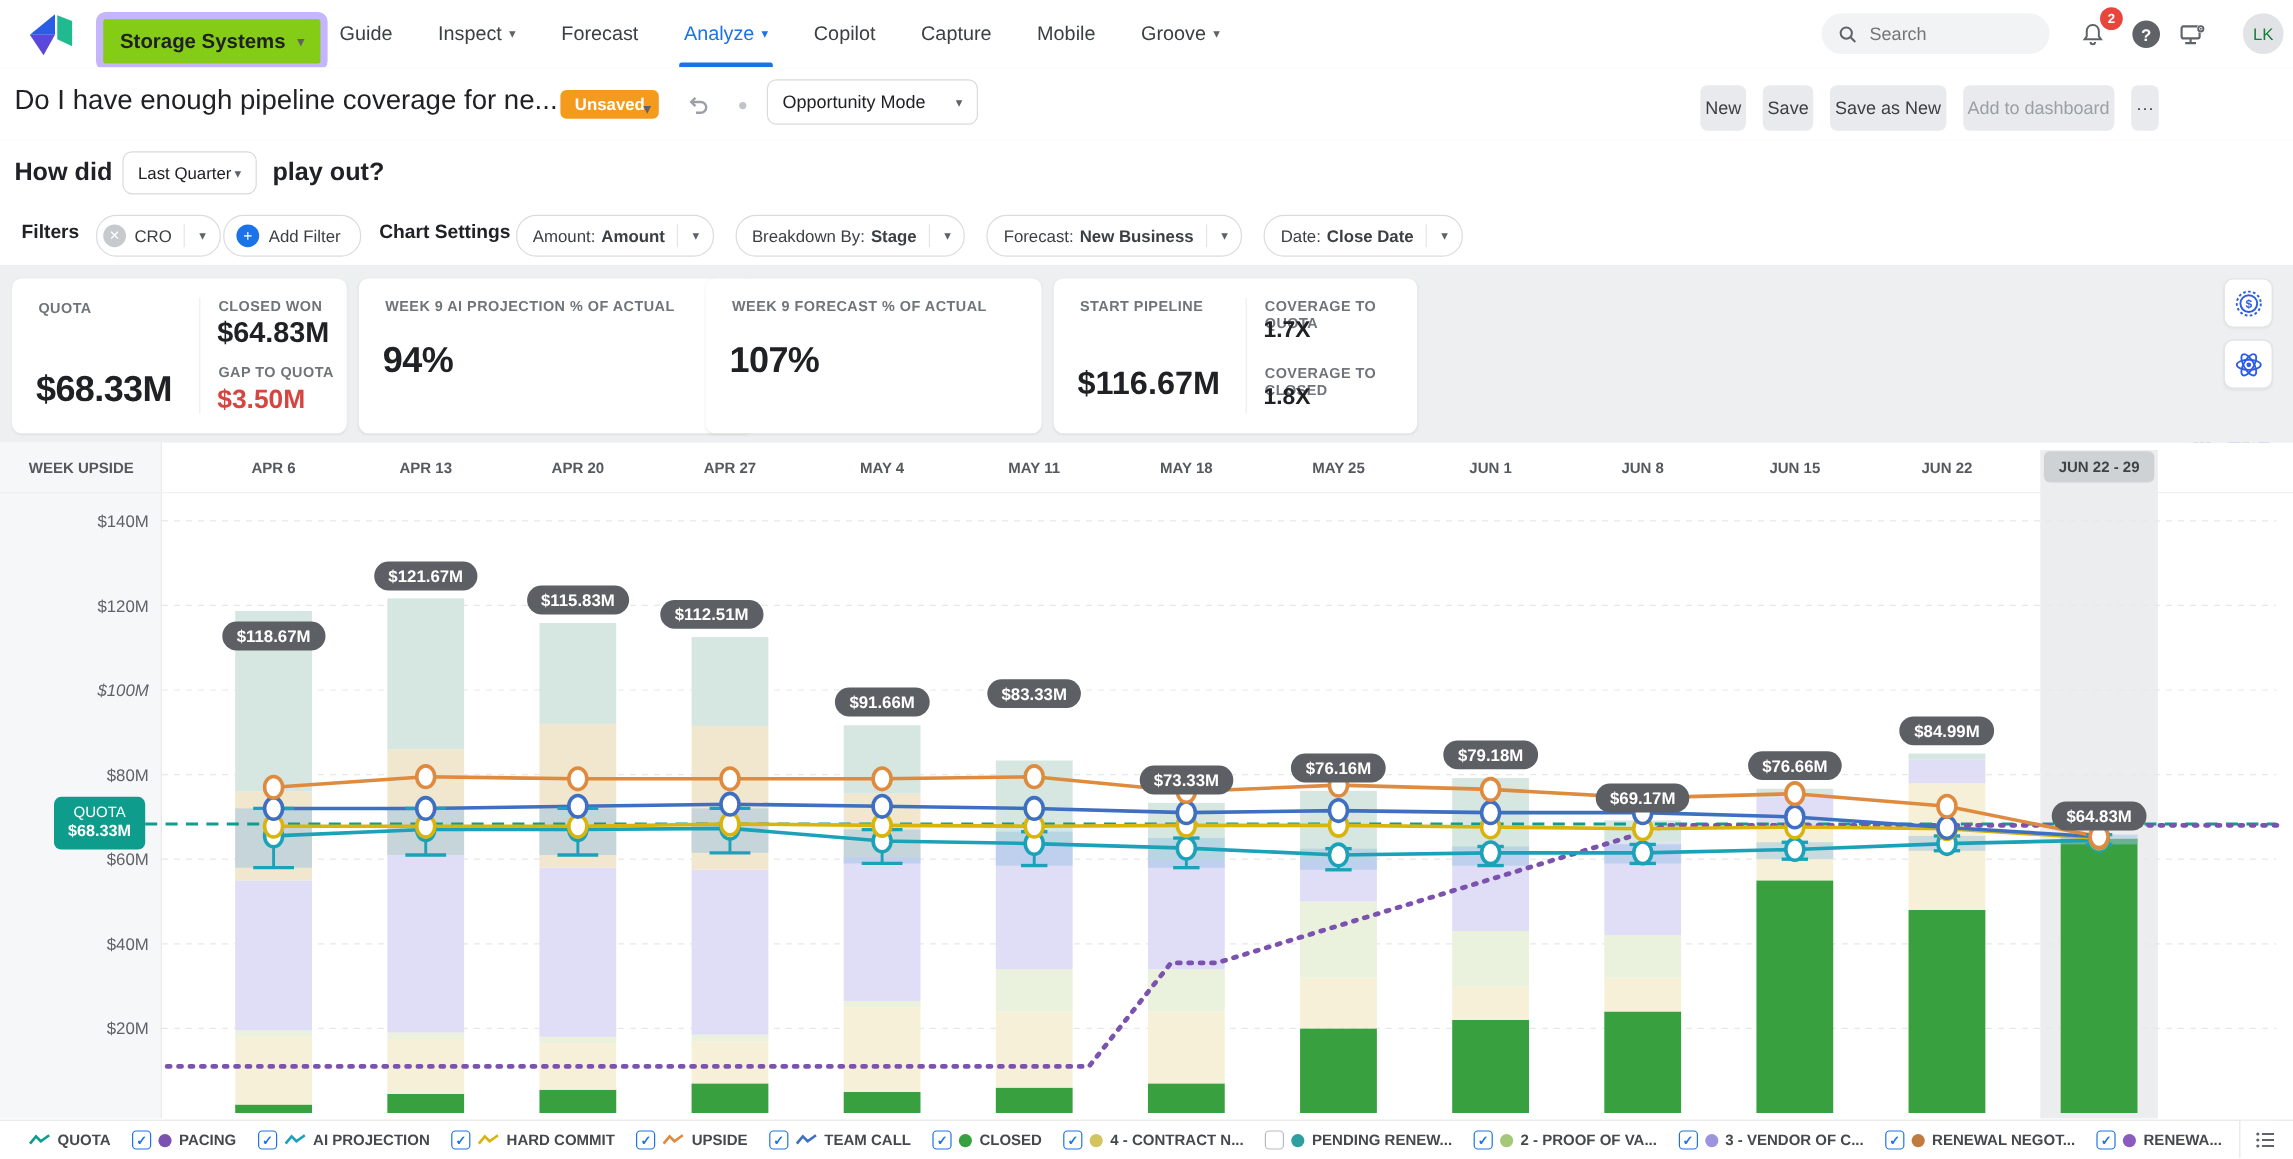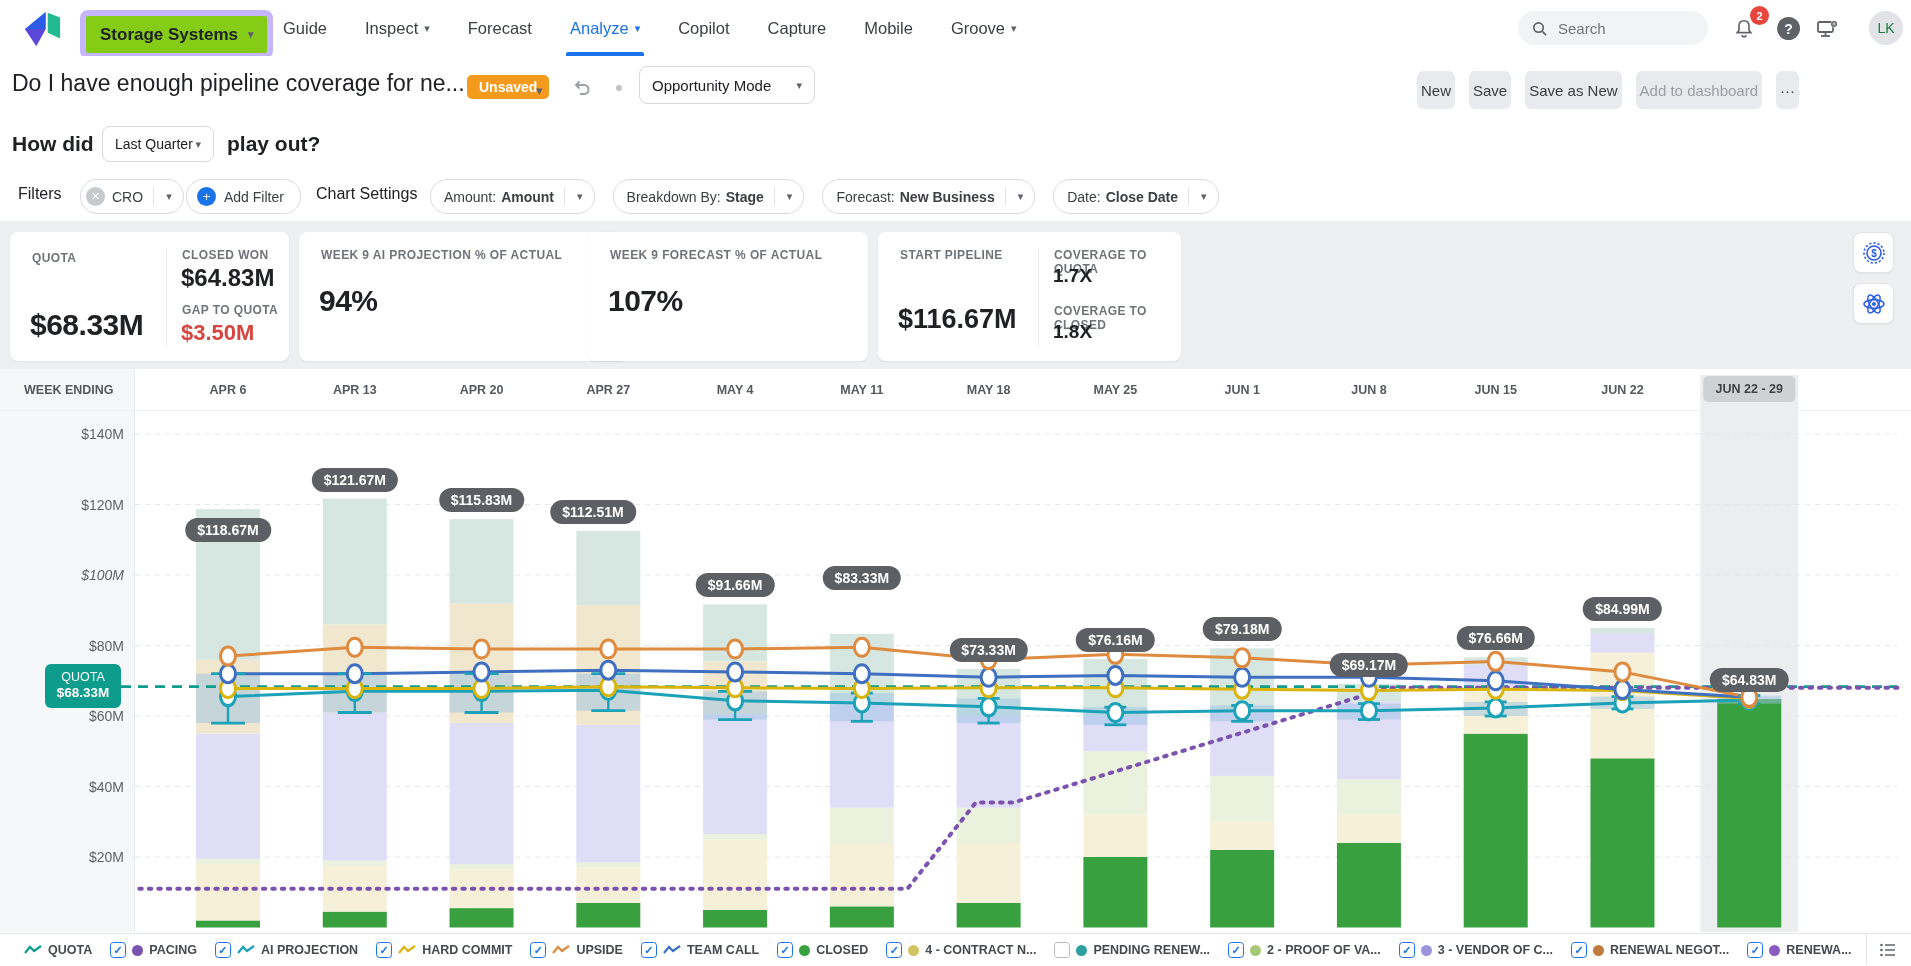--- a/index.html
+++ b/index.html
@@ -33,21 +33,21 @@
   #questionbar{top:116px;height:55px}
   .q-text{font-size:21px;font-weight:700;color:#202124}
   .refresh{position:absolute;left:1652px;top:135px;display:flex;align-items:center;gap:7px;font-size:14px;color:#80868b;white-space:nowrap}
   .refresh a{color:#1a73e8;text-decoration:none;cursor:pointer}
   
   #filterbar{top:171px;height:50px;border-bottom:1px solid #e7e9ec}
   .pill{height:33px;border:1px solid #dadce0;border-radius:17px;background:#fff;display:flex;align-items:center;padding:0 3px 0 13px;font-size:14px;color:#3c4043;cursor:pointer;white-space:nowrap}
   .pill .val{font-weight:700;margin-left:5px}
   .pill .sep{width:1px;height:19px;background:#e3e5e7;margin:0 4px 0 10px}
   .pill .caret{padding:0 8px}
-  .flabel{font-size:16px;font-weight:400;color:#202124}
+  .flabel{font-size:16px;font-weight:700;color:#202124}
   .viewbtn{position:absolute;top:180px;width:34px;height:34px;border-radius:6px;display:flex;align-items:center;justify-content:center;cursor:pointer}
   
   #kpistrip{top:221px;height:148px;background:#edeff0}
   .card{position:absolute;top:11px;height:129px;background:#fff;border-radius:8px;box-shadow:0 1px 2px rgba(60,64,67,.08);box-sizing:border-box}
   .kpi-label{font-size:12px;font-weight:700;letter-spacing:.4px;color:#6f7479;text-transform:uppercase}
   .kpi-big{font-size:30px;font-weight:700;color:#202124;letter-spacing:-.5px}
   .kpi-mid{font-size:24px;font-weight:700;color:#202124}
   .kpi-red{font-size:22px;font-weight:700;color:#d64540}
   .kpi-x{font-size:19px;font-weight:700;color:#202124}
   .vdiv{position:absolute;top:16px;bottom:16px;width:1px;background:#eceef0}
@@ -481,21 +481,21 @@
     <ellipse cx="1749.24" cy="697.3175" rx="7.5" ry="9" fill="#fff" stroke="#de8a3f" stroke-width="3"></ellipse>
   </svg>
 <div id="chart-labels">
     <div class="ytick" style="left: 34px; top: 426px;">$140M</div>
     <div class="ytick" style="left: 34px; top: 496.5px;">$120M</div>
     <div class="ytick" style="left: 34px; top: 567px; font-style: italic;">$100M</div>
     <div class="ytick" style="left: 34px; top: 637.5px;">$80M</div>
     <div class="ytick" style="left: 34px; top: 708px;">$60M</div>
     <div class="ytick" style="left: 34px; top: 778.5px;">$40M</div>
     <div class="ytick" style="left: 34px; top: 849px;">$20M</div>
-    <div class="week-ending" style="top: 383px;">WEEK ENDING</div>
+    <div class="week-ending" style="top: 383px;">WEEK UPSIDE</div>
     <div class="dcell" style="left: 228px; top: 383px;">APR 6</div>
     <div class="dcell" style="left: 354.77px; top: 383px;">APR 13</div>
     <div class="dcell" style="left: 481.54px; top: 383px;">APR 20</div>
     <div class="dcell" style="left: 608.31px; top: 383px;">APR 27</div>
     <div class="dcell" style="left: 735.08px; top: 383px;">MAY 4</div>
     <div class="dcell" style="left: 861.85px; top: 383px;">MAY 11</div>
     <div class="dcell" style="left: 988.62px; top: 383px;">MAY 18</div>
     <div class="dcell" style="left: 1115.39px; top: 383px;">MAY 25</div>
     <div class="dcell" style="left: 1242.16px; top: 383px;">JUN 1</div>
     <div class="dcell" style="left: 1368.93px; top: 383px;">JUN 8</div>

